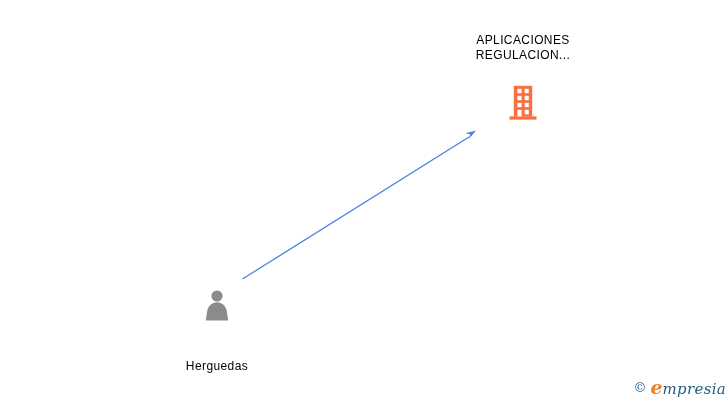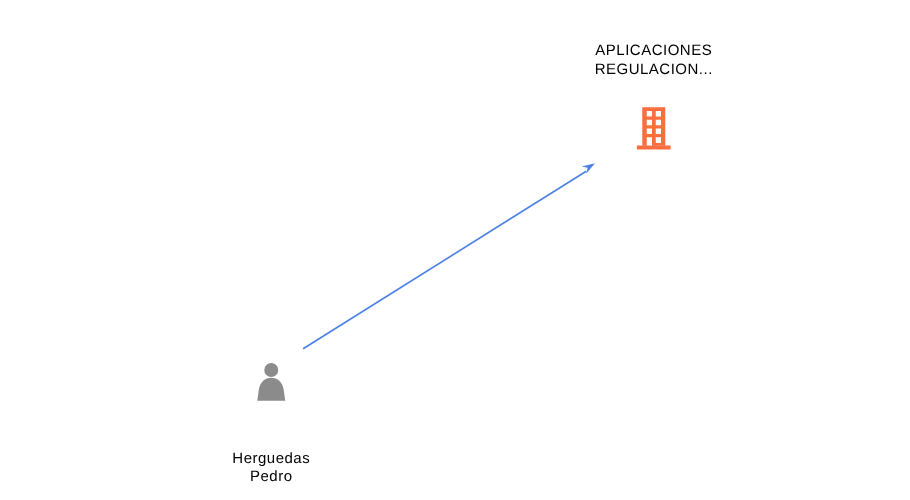--- a/index.html
+++ b/index.html
@@ -69,18 +69,20 @@
   </div>
 
   <div class="node-icon person-icon-box clickable">
     <svg width="30" height="32" viewBox="0 0 30 32" xmlns="http://www.w3.org/2000/svg">
       <circle cx="15" cy="7" r="5.6" fill="#8b8b8b"></circle>
       <path d="M15,13.2 C10,13.2 6.2,16.8 5.2,22 L3.8,31.5 L26.2,31.5 L24.8,22 C23.8,16.8 20,13.2 15,13.2 Z" fill="#8b8b8b"></path>
     </svg>
   </div>
   <div class="node-label person-label">
     <div>Herguedas</div>
-    <div>Pedro</div>
   </div>
 
 
+  <div class="watermark">
+    <span class="wm-copy">©</span><span class="wm-e">e</span><span class="wm-rest">mpresia</span>
+  </div>
 
 </div>
 
 </body></html>

